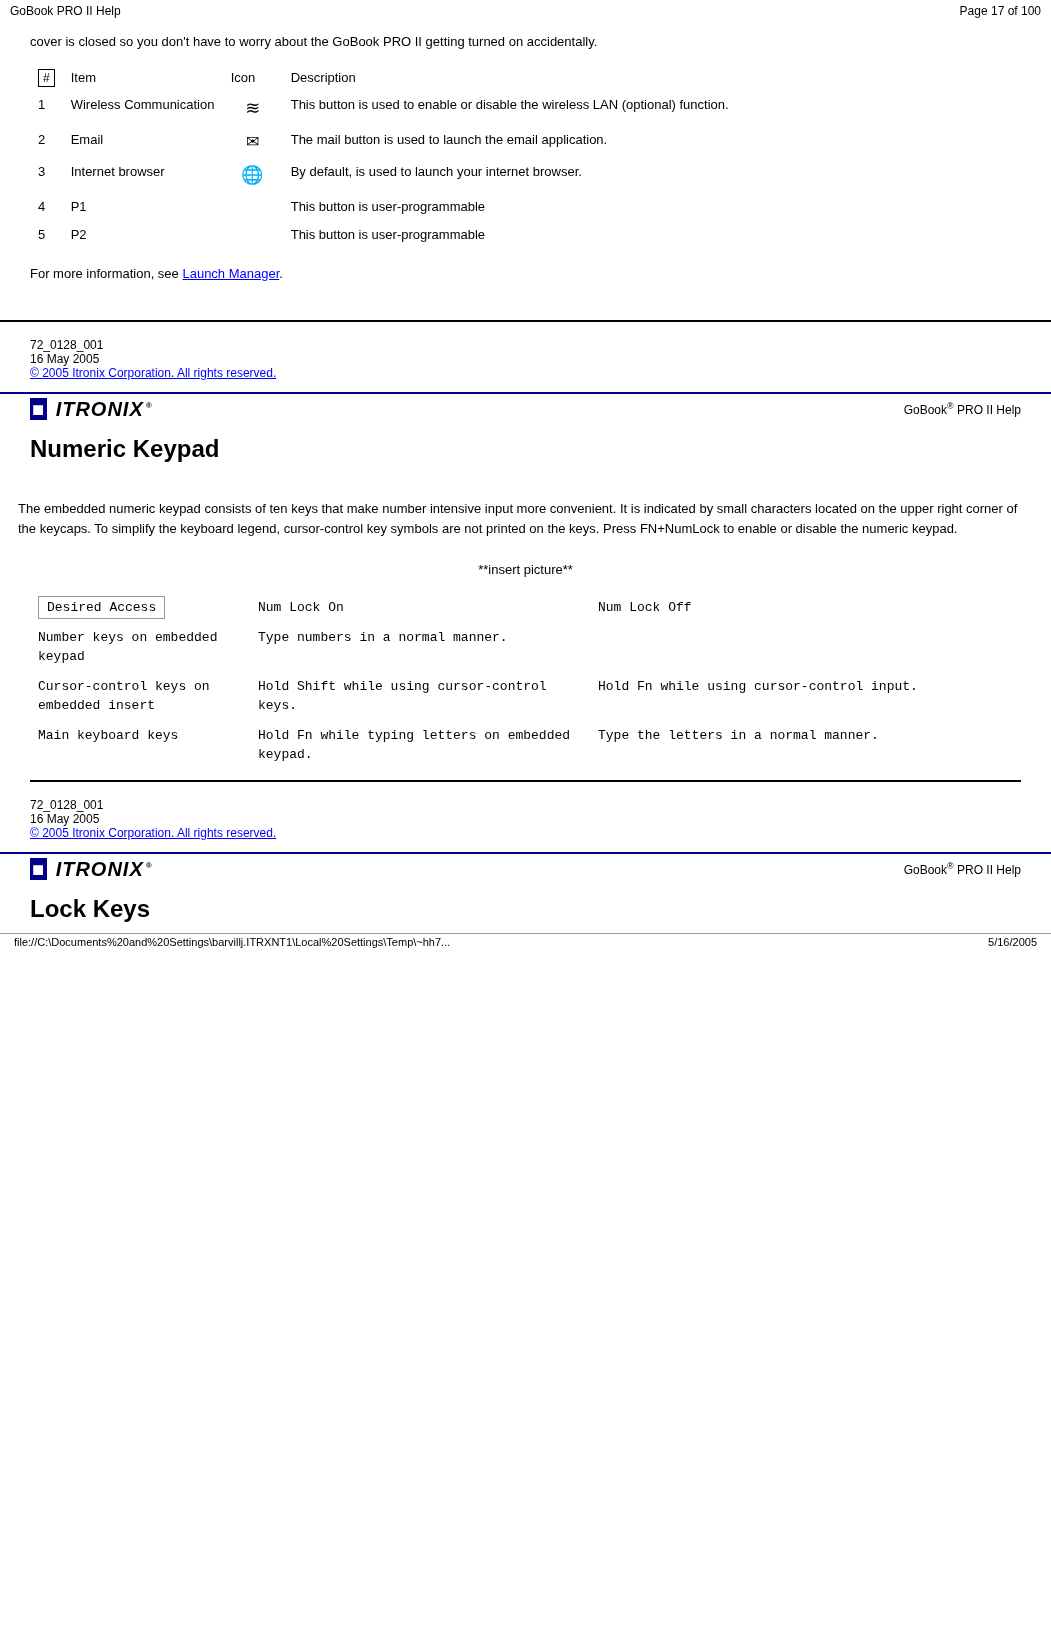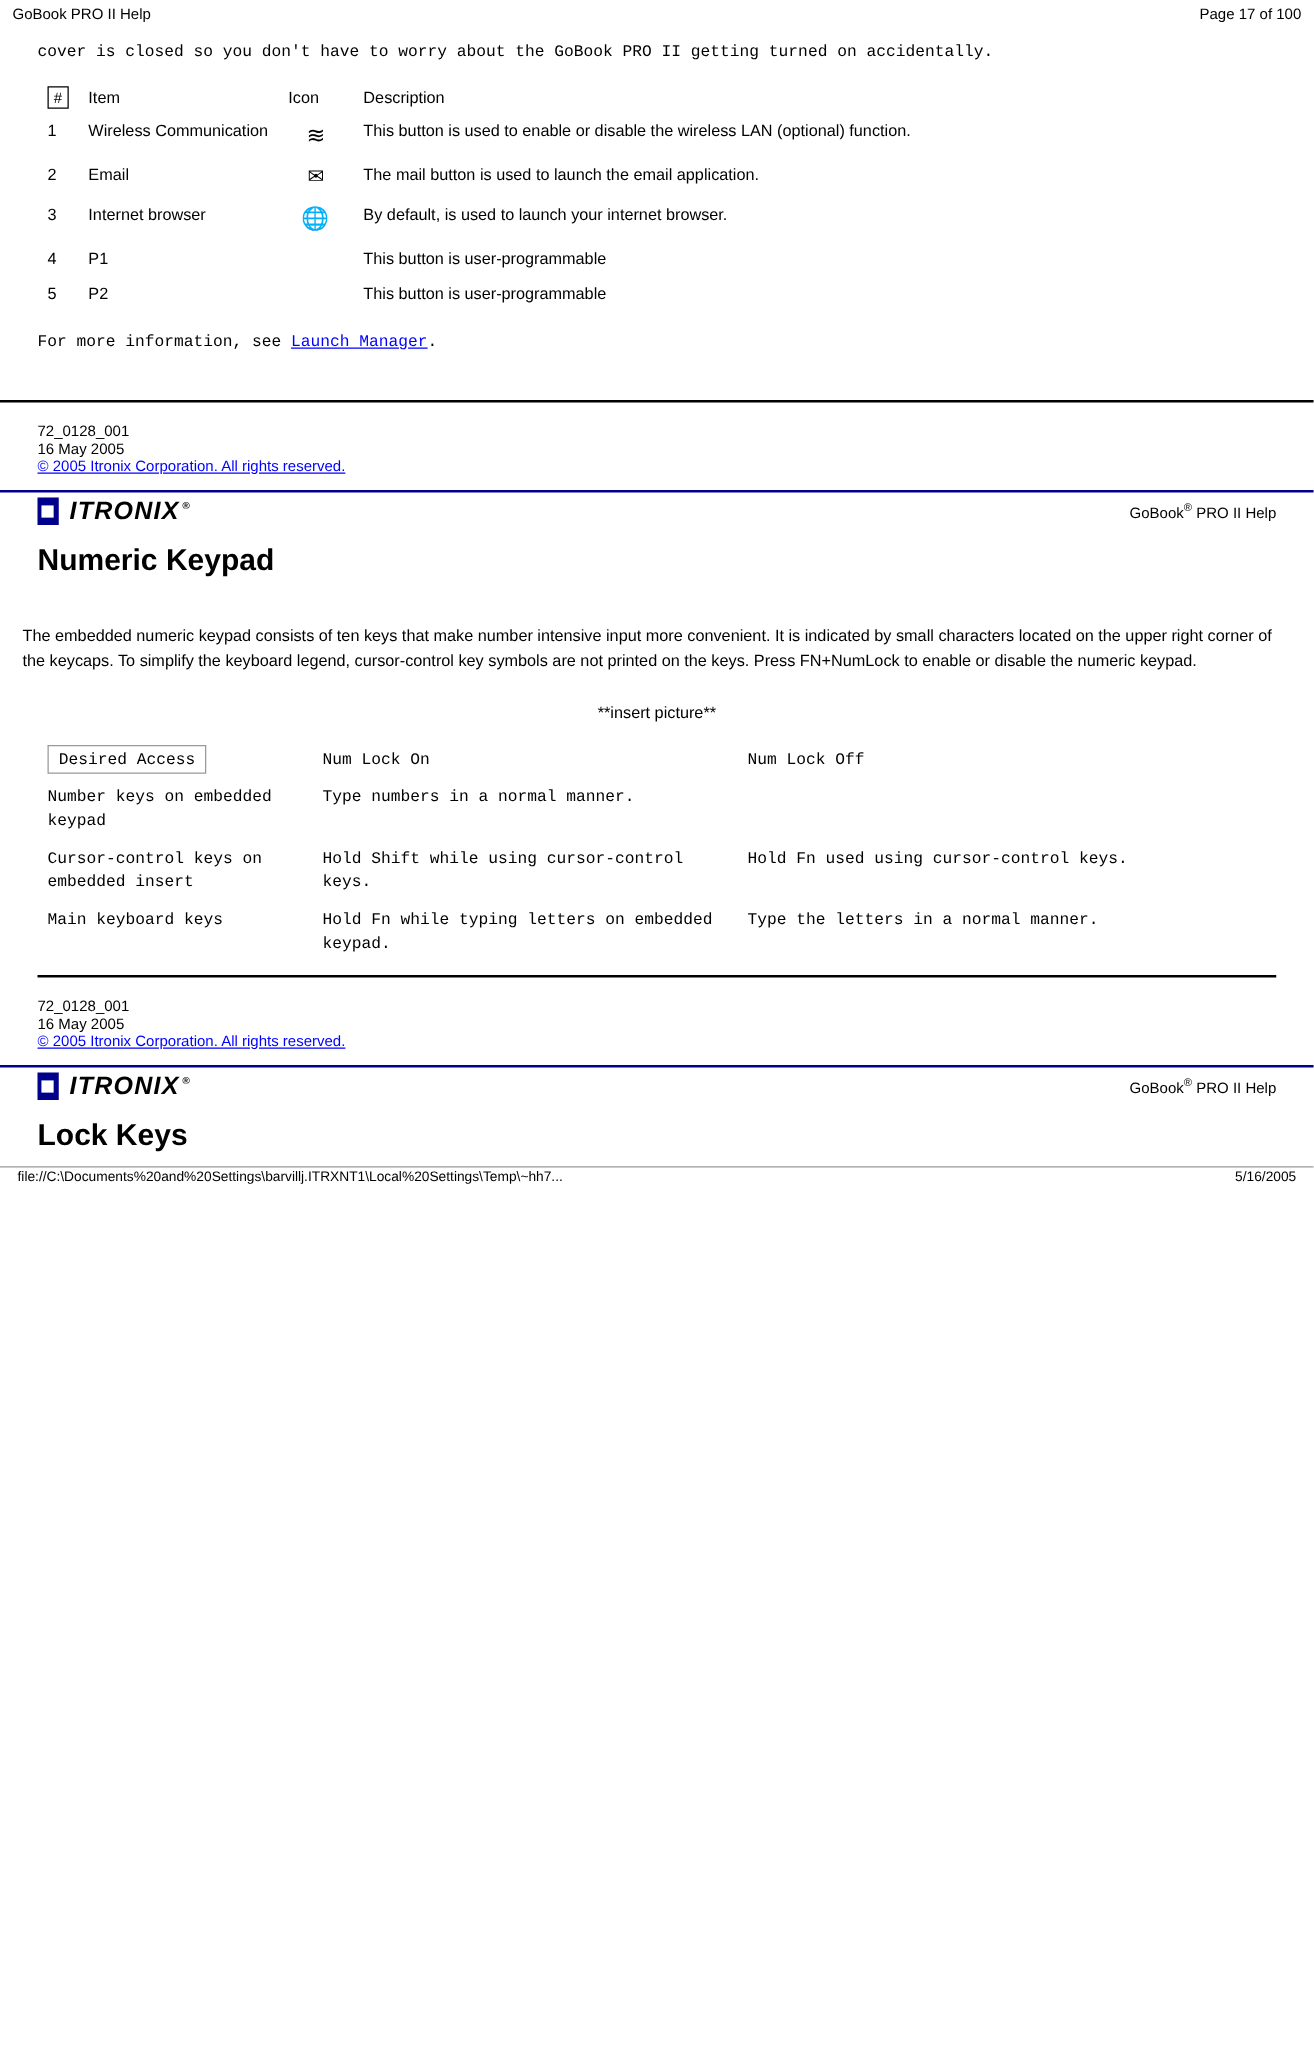--- a/index.html
+++ b/index.html
@@ -20,21 +20,20 @@
     }
 
     .content-area {
       padding: 10px 30px 10px 30px;
     }
 
     .intro-text {
       margin-bottom: 12px;
       font-size: 13px;
       line-height: 1.5;
-      font-family: Liberation Mono, monospace;
     }
 
     .feature-table {
       border-collapse: collapse;
       margin-bottom: 16px;
       width: 100%;
     }
 
     .feature-table td {
       padding: 4px 8px;
@@ -270,21 +269,21 @@
     </thead>
     <tbody id="access-table-body">
     <tr>
     <td style="width:220px;">Number keys on embedded keypad</td>
     <td style="width:340px;">Type numbers in a normal manner.</td>
     <td></td>
   </tr>
         <tr>
     <td style="width:220px;">Cursor-control keys on embedded insert</td>
     <td style="width:340px;">Hold Shift while using cursor-control keys.</td>
-    <td>Hold Fn used using cursor-control keys.</td>
+    <td>Hold Fn while using cursor-control input.</td>
   </tr>
         <tr>
     <td style="width:220px;">Main keyboard keys</td>
     <td style="width:340px;">Hold Fn while typing letters on embedded keypad.</td>
     <td>Type the letters in a normal manner.</td>
   </tr>
       </tbody>
   </table>
 </div>
 

